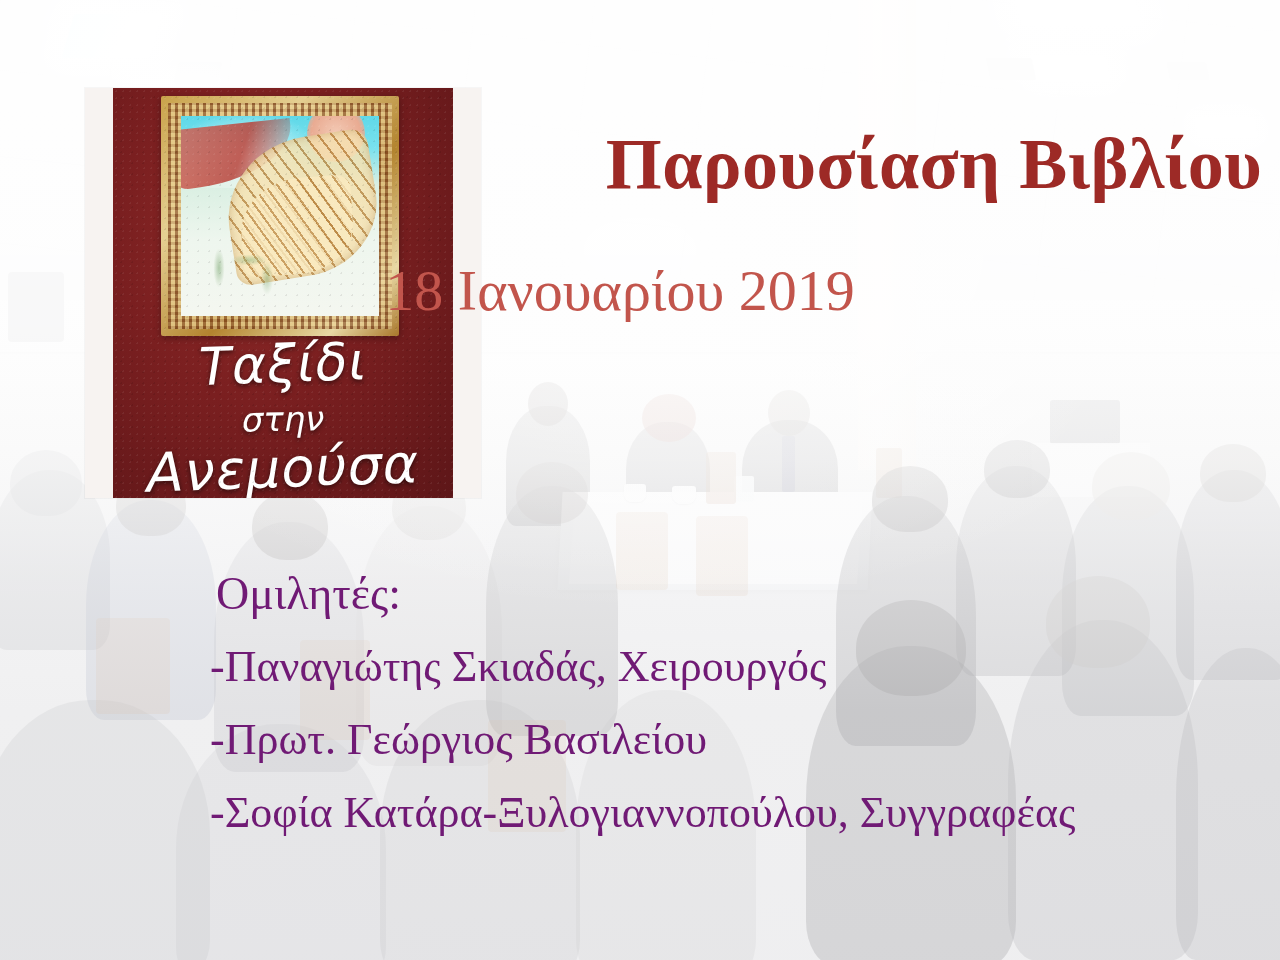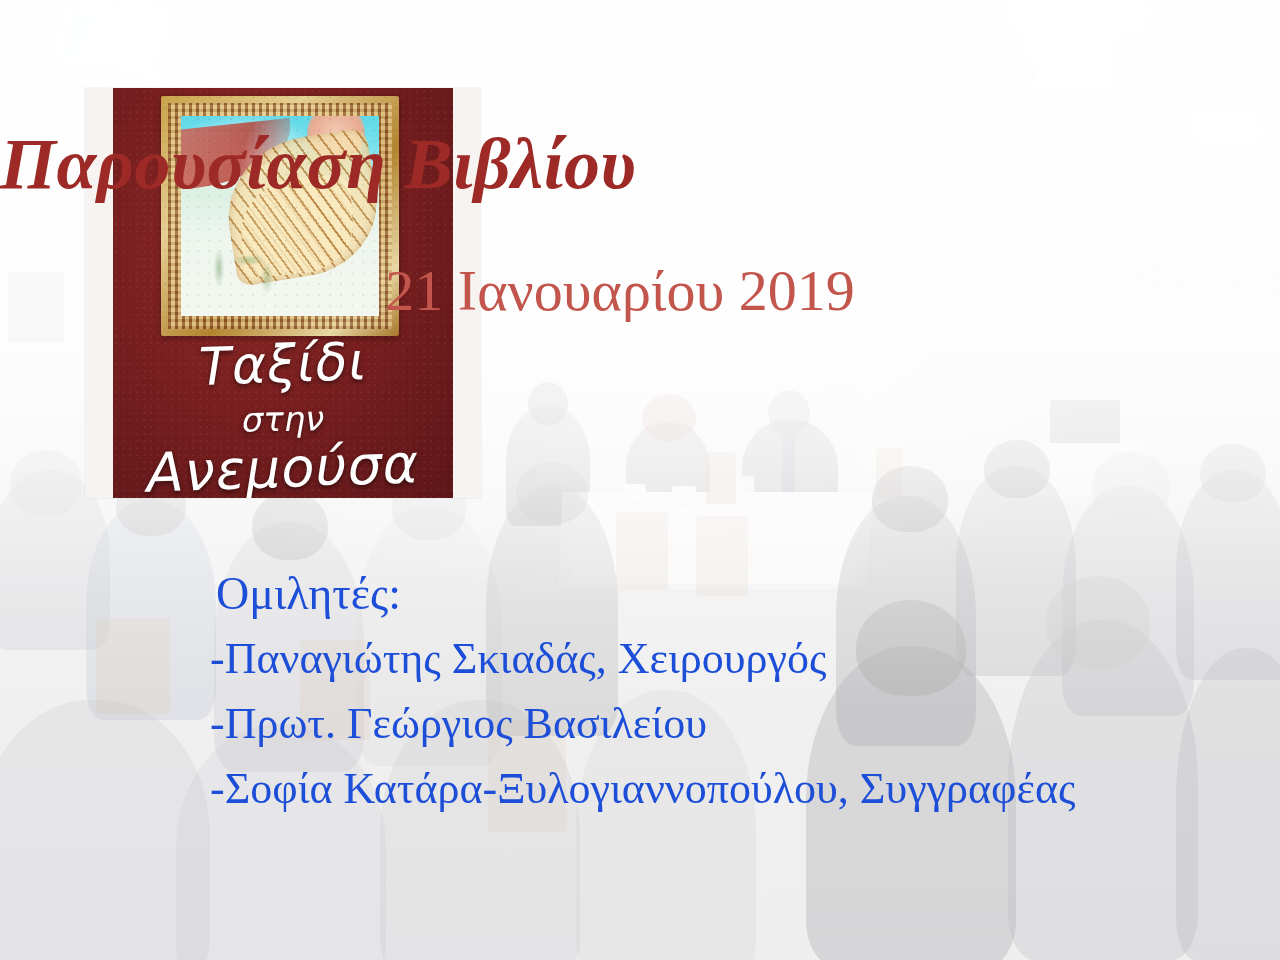--- a/index.html
+++ b/index.html
@@ -199,36 +199,36 @@
     text-shadow:0 2px 5px rgba(0,0,0,.55);
     line-height:1;
   }
   .bt1{font-size:52px;font-style:italic;font-weight:400;transform:rotate(-2deg);letter-spacing:1px;}
   .bt2{font-size:34px;font-style:italic;margin-top:12px;transform:rotate(-1deg);}
   .bt3{font-size:54px;font-style:italic;margin-top:6px;transform:rotate(-2deg);letter-spacing:1px;}
 
   
   .txt{position:absolute;}
   .title{
-    left:0;right:0;top:128px;text-align:left;
-    padding-right:28px;
+    left:0;right:0;top:128px;text-align:right;
+    padding-right:18px;
     font-size:72px;font-weight:700;color:#9d2a26;
-    letter-spacing:.5px;line-height:1;font-style:italic;
+    letter-spacing:.5px;line-height:1;
   }
   .date{
     left:0;right:0;top:262px;text-align:center;
     padding-right:40px;
     font-size:58px;font-weight:400;color:#c2554c;line-height:1;
   }
   .speakers{
     left:216px;top:566px;width:990px;
-    color:#1d4ed8;line-height:1.20;
+    color:#701a75;line-height:1.20;
   }
   .sp-head{font-size:46px;font-weight:400;}
-  .sp-line{font-size:44px;font-weight:400;margin-top:12px;white-space:nowrap;}
+  .sp-line{font-size:44px;font-weight:400;margin-top:20px;white-space:nowrap;}
   .sp-quote{font-size:44px;font-style:italic;margin-top:8px;margin-left:62px;white-space:nowrap;}
   .sp-line.indent{margin-left:-6px;}
 </style>
 </head>
 <body>
 
 <div id="poster">
 
   <div class="photo">
 
@@ -336,21 +336,21 @@
       </div>
       <div class="booktitle">
         <div class="bt1">Ταξίδι</div>
         <div class="bt2">στην</div>
         <div class="bt3">Ανεμούσα</div>
       </div>
     </div>
   </div>
 
   <div class="txt title">Παρουσίαση Βιβλίου</div>
-  <div class="txt date">21 Ιανουαρίου 2019</div>
+  <div class="txt date">18 Ιανουαρίου 2019</div>
 
   <div class="txt speakers">
     <div class="sp-head">Ομιλητές:</div>
     <div class="sp-line indent">-Παναγιώτης Σκιαδάς, Χειρουργός</div>
     <div class="sp-line indent">-Πρωτ. Γεώργιος Βασιλείου</div>
     <div class="sp-line indent">-Σοφία Κατάρα-Ξυλογιαννοπούλου, Συγγραφέας</div>
   </div>
 
 </div>
 

